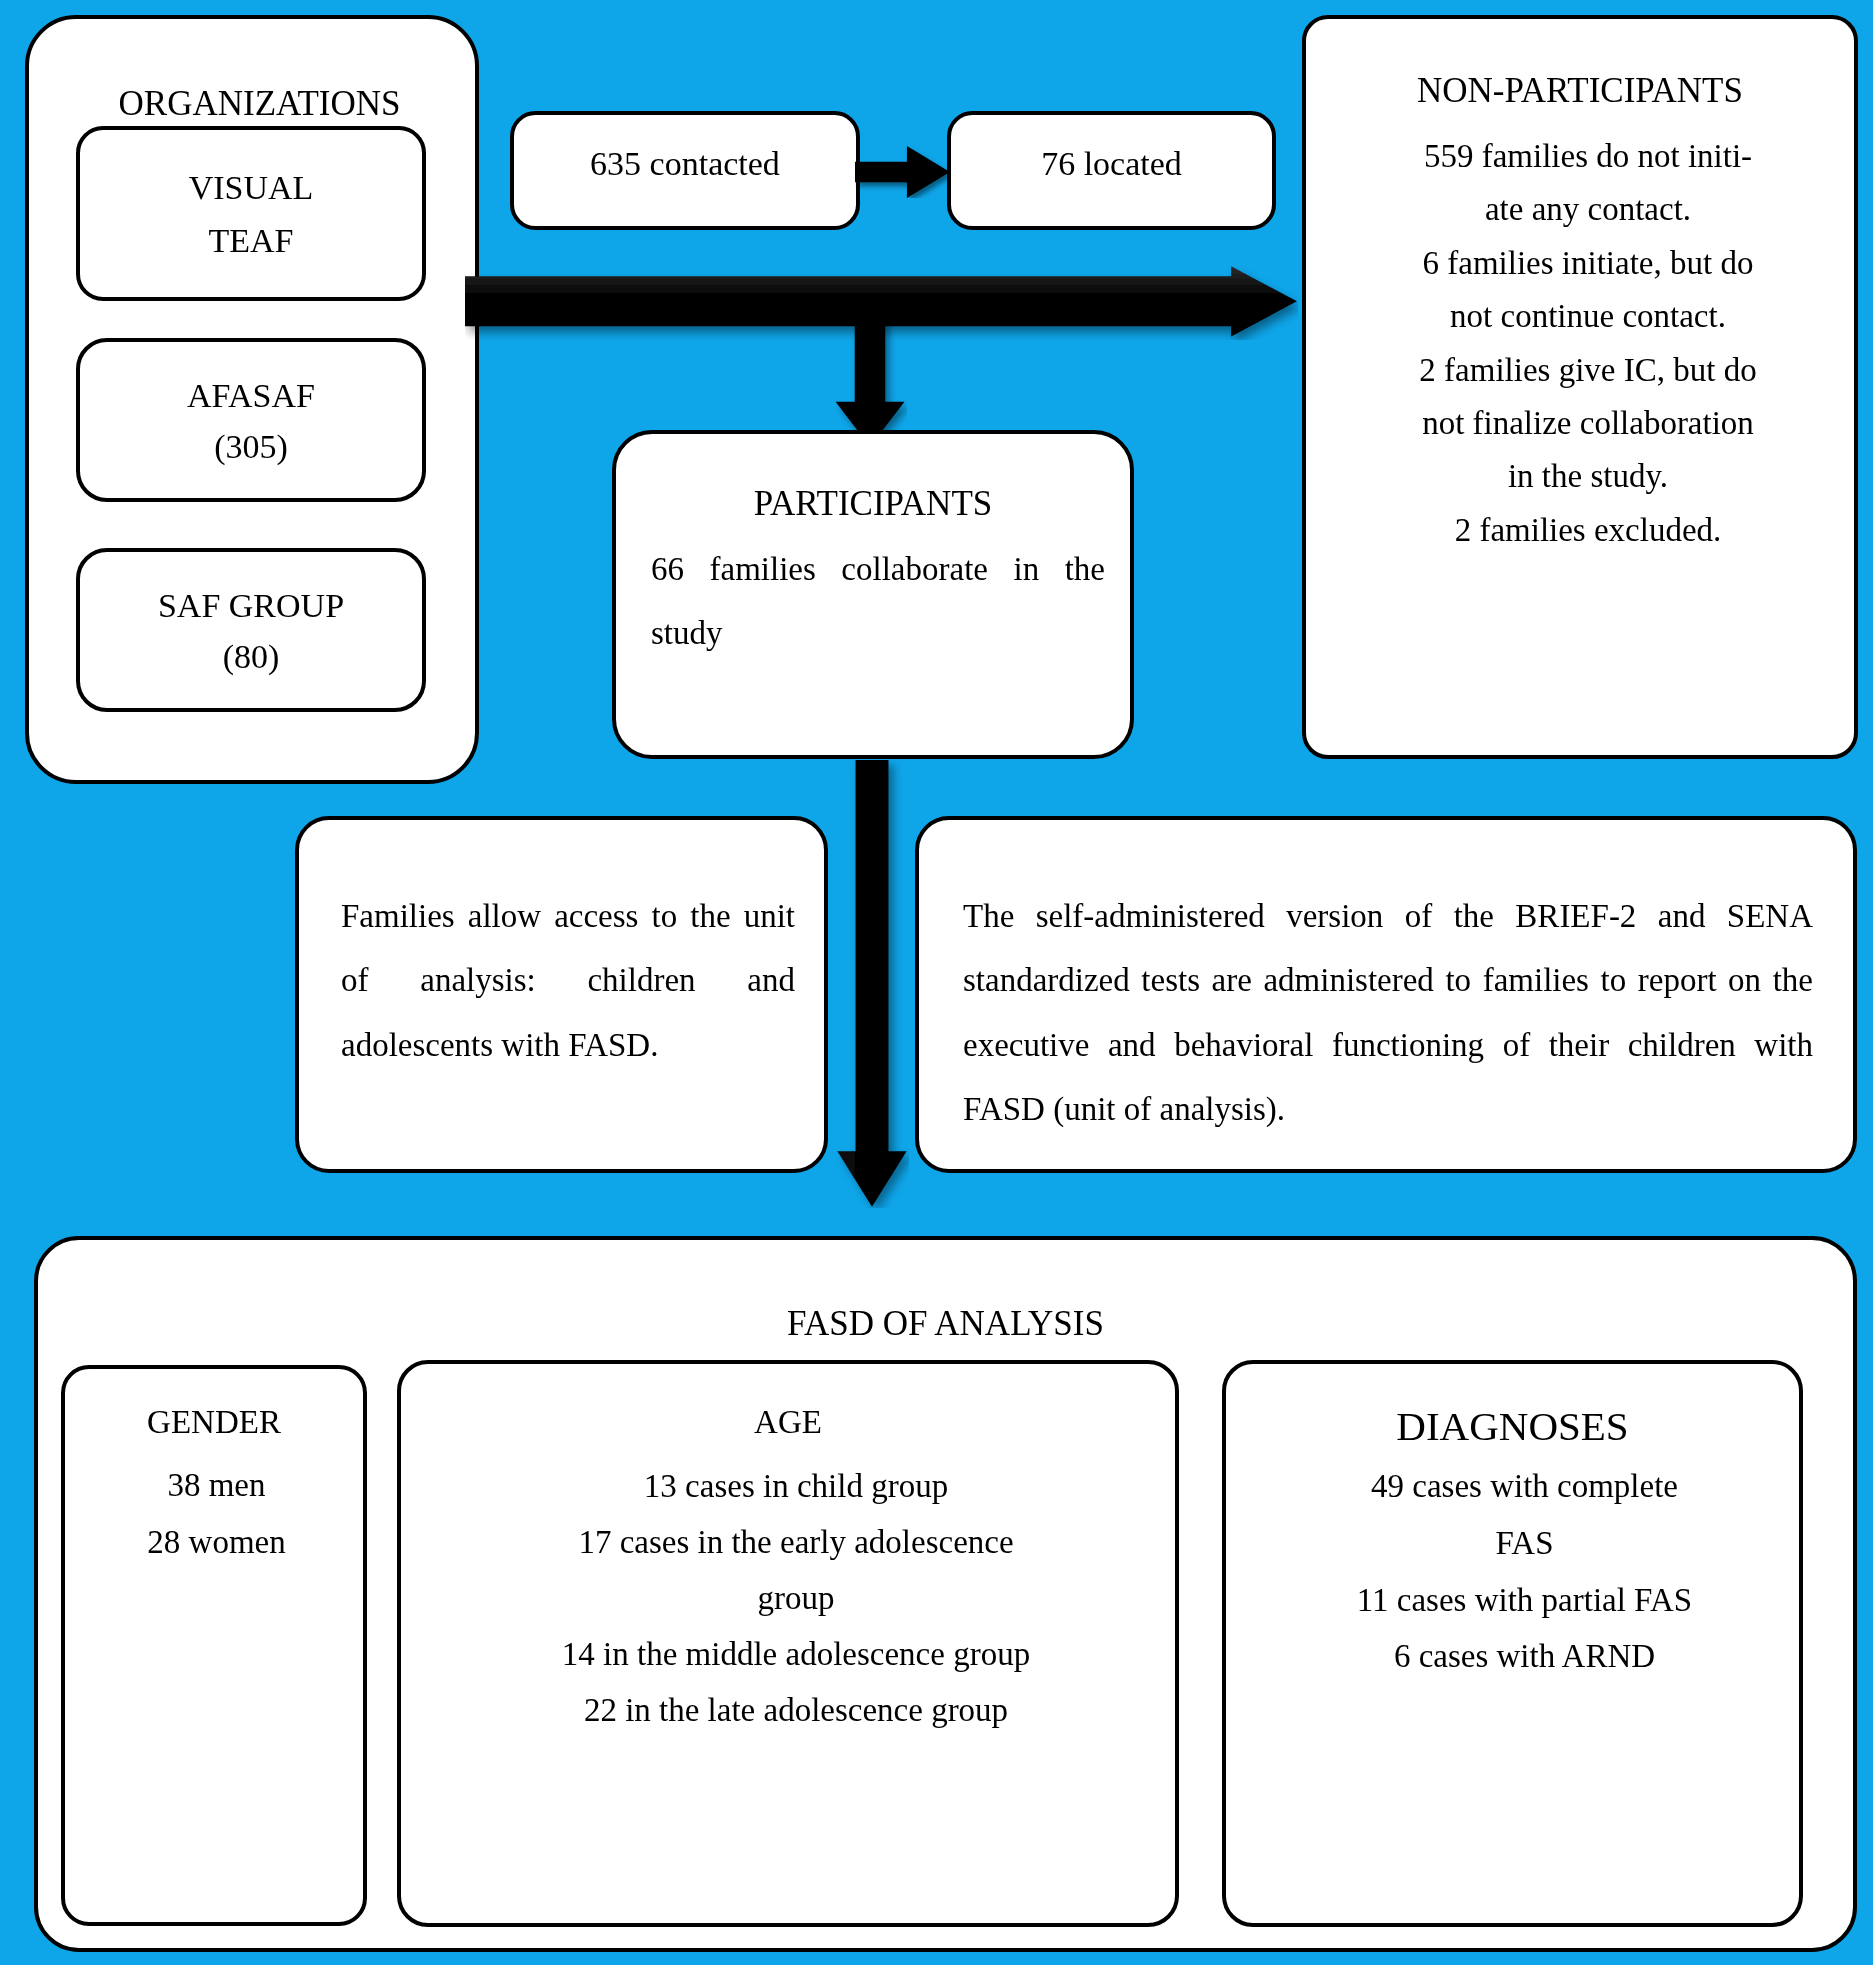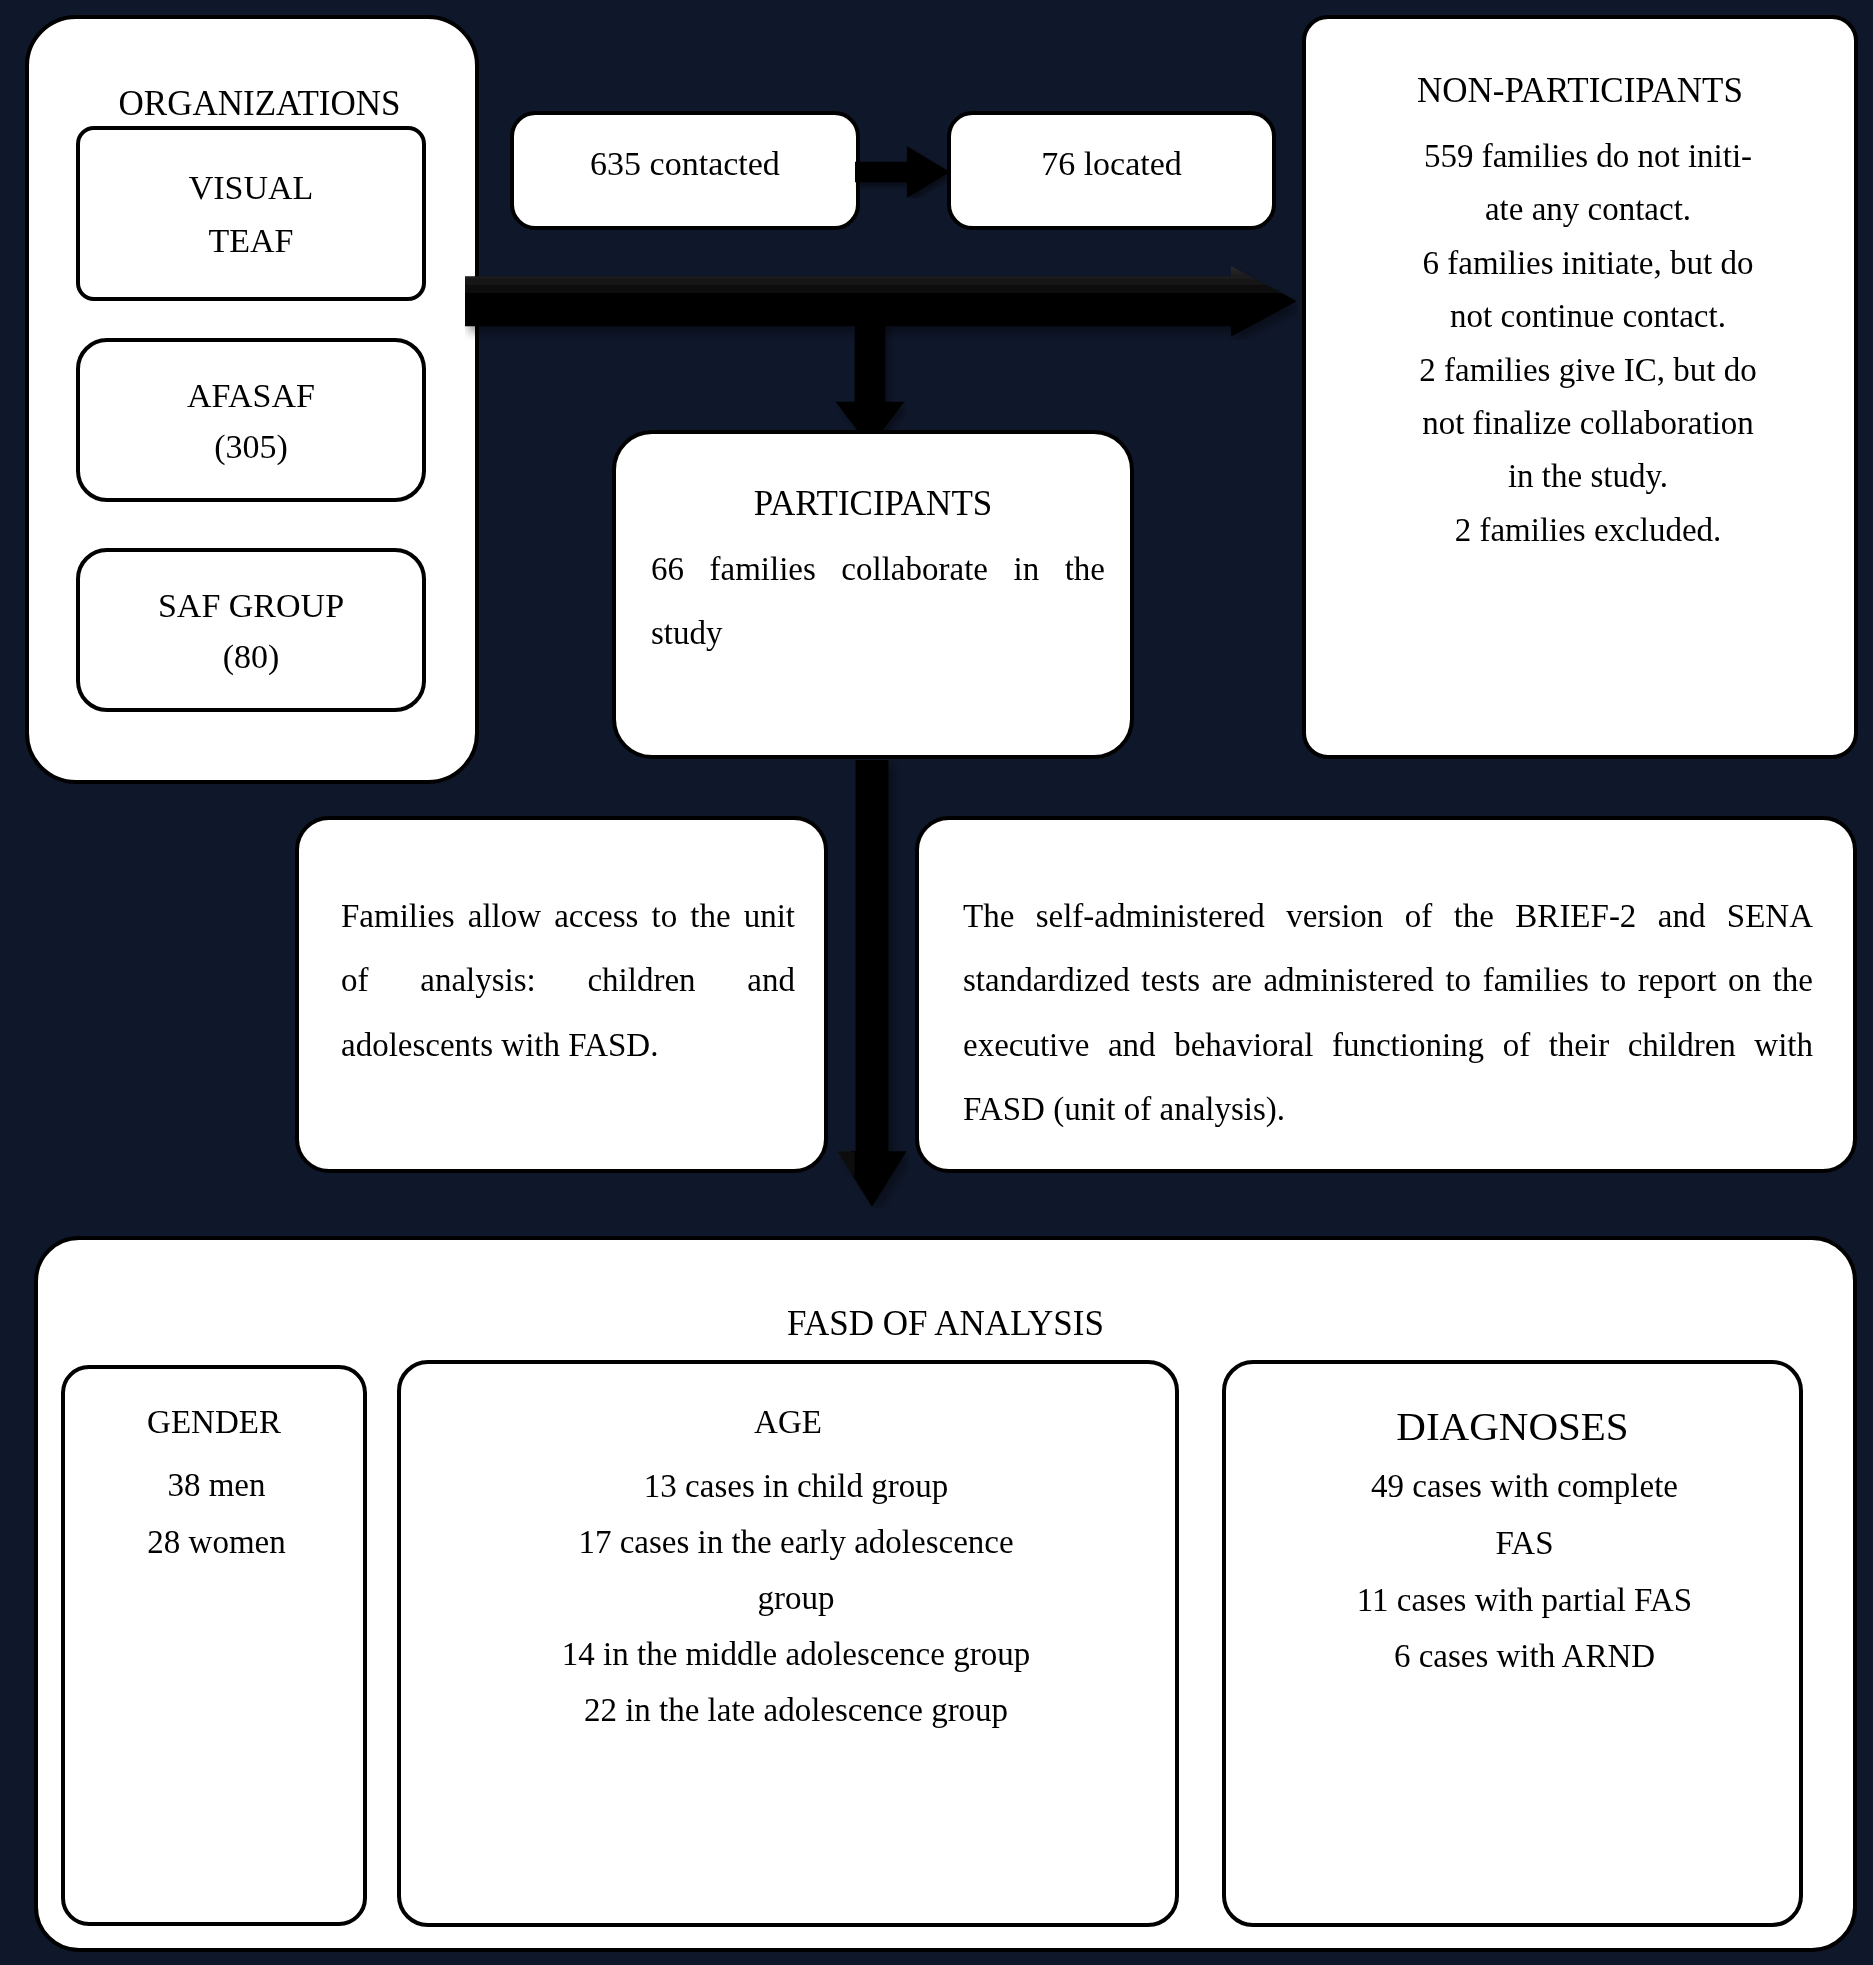--- a/index.html
+++ b/index.html
@@ -8,21 +8,21 @@
     background: #ffffff;
   }
   body {
     font-family: "Liberation Serif", "DejaVu Serif", serif;
     color: #000000;
   }
   #canvas {
     position: relative;
     width: 1873px;
     height: 1965px;
-    background: #0f172a;
+    background: #0ea5e9;
     overflow: hidden;
   }
   .box {
     position: absolute;
     box-sizing: border-box;
     border: 4px solid #000;
     border-radius: 40px;
     background: #fff;
   }
   .box.outer { border-width: 4.5px; }
@@ -47,21 +47,21 @@
   .left-text {
     text-align: center;
     font-size: 33px;
     line-height: 1.62;
   }
 
   
   #org-group { left: 25px; top: 14.7px; width: 454px; height: 769px; border-radius: 51px; }
   #org-title { position: absolute; left: 32px; top: 67px; width: 397px; }
 
-  #visual-teaf { left: 76px; top: 126px; width: 350px; height: 175px; border-radius: 18px; }
+  #visual-teaf { left: 76px; top: 126px; width: 350px; height: 175px; border-radius: 27px; }
   #visual-teaf .ctr-text { position: absolute; left: 0; top: 32px; width: 100%; line-height: 1.55; }
 
   #afasaf { left: 76px; top: 338px; width: 350px; height: 164px; border-radius: 31px; }
   #afasaf .ctr-text { position: absolute; left: 0; top: 28px; width: 100%; line-height: 1.5; }
 
   #saf-group { left: 76px; top: 548px; width: 350px; height: 164px; border-radius: 31px; }
   #saf-group .ctr-text { position: absolute; left: 0; top: 28px; width: 100%; line-height: 1.5; }
 
   
   #contacted-box { left: 510px; top: 111px; width: 350px; height: 119px; border-radius: 25.5px; }

